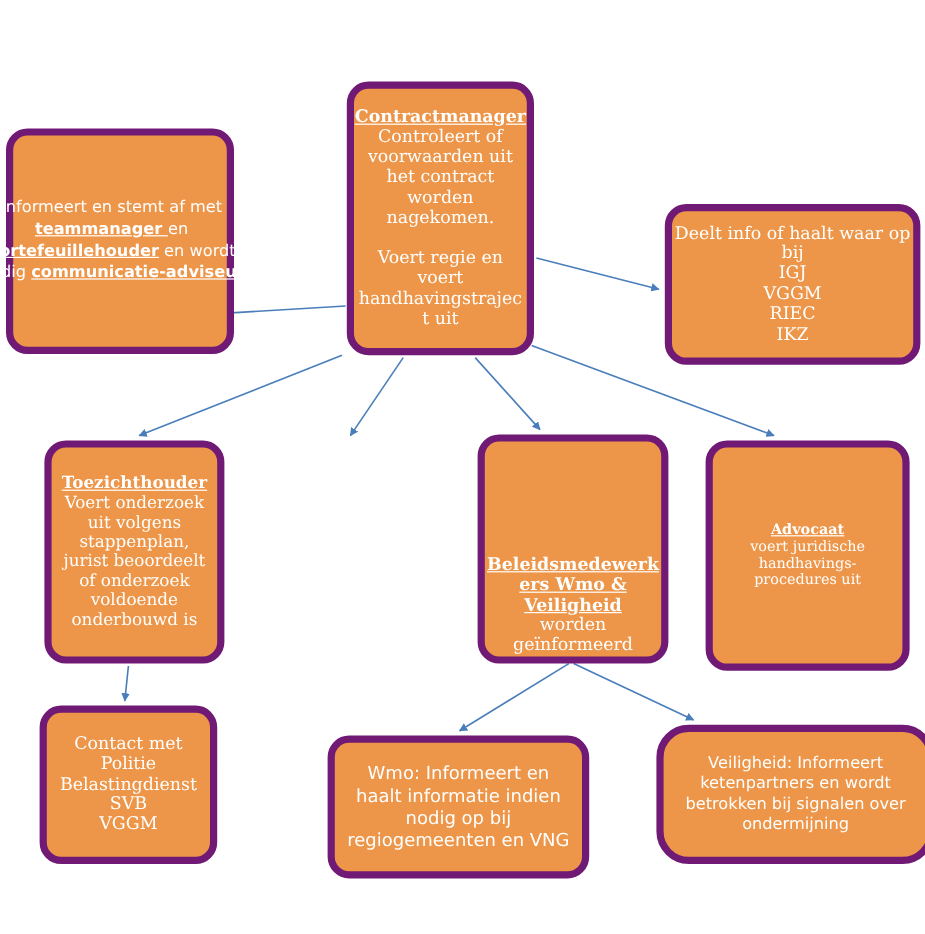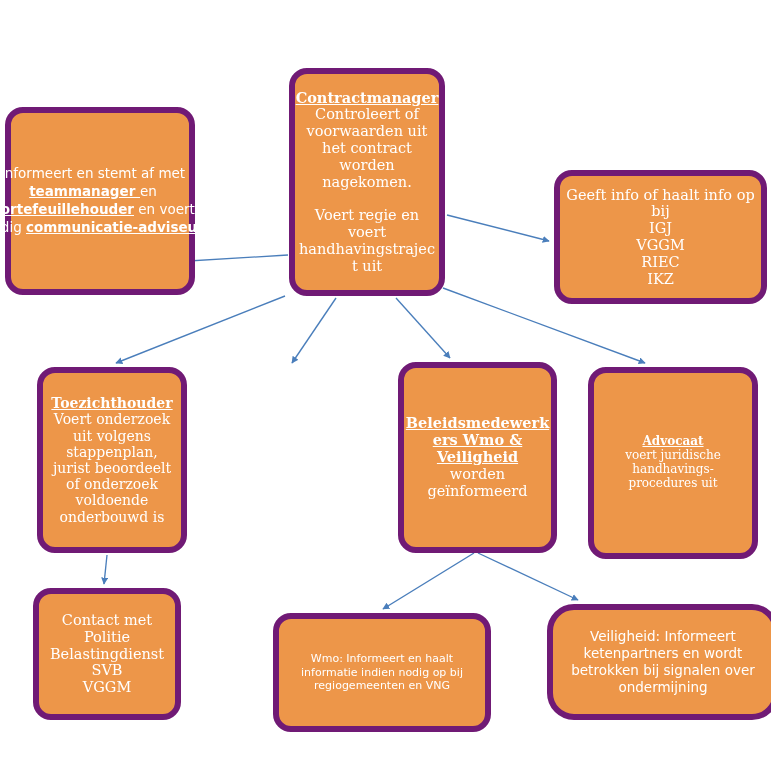--- a/index.html
+++ b/index.html
@@ -71,33 +71,33 @@
     line-height: 1.32;
     width: 218px;
     margin-left: -14px;
     white-space: nowrap;
   }
   #n-contractmanager { left: 289px; top: 68px;  width: 156px; height: 228px; }
   #n-contractmanager .txt { padding: 0 4px; }
   #n-deelt       { left: 554px; top: 170px; width: 213px; height: 134px; }
   #n-toezicht    { left: 37px;  top: 367px; width: 150px; height: 186px; }
   #n-jurist      { left: 214px; top: 367px; width: 156px; height: 186px; }
-  #n-beleid      { left: 398px; top: 362px; width: 159px; height: 191px; }
+  #n-beleid      { left: 398px; top: 362px; width: 159px; height: 191px; align-items: flex-end; }
   #n-advocaat    { left: 588px; top: 367px; width: 170px; height: 192px; }
   #n-contact     { left: 33px;  top: 588px; width: 148px; height: 132px; }
   #n-wmo         { left: 273px; top: 613px; width: 218px; height: 119px; }
   #n-veiligheid  { left: 547px; top: 604px; width: 232px; height: 116px; border-radius: 27px; }
 
   #n-toezicht .txt   { font-size: 14px; padding: 0 3px; }
   #n-jurist .txt     { font-size: 14.5px; padding: 0 6px; }
   #n-beleid .txt     { font-size: 14.5px; padding: 0 4px; }
   #n-advocaat .txt   { font-size: 12px; padding: 0 12px; }
   #n-deelt .txt      { font-size: 14.5px; }
   #n-contact .txt    { font-size: 14.5px; }
-  #n-wmo .txt        { font-size: 11px; padding: 0 6px; }
+  #n-wmo .txt        { font-size: 15px; padding: 0 6px; }
   #n-veiligheid .txt { font-size: 13.5px; padding: 0 6px; }
 </style>
 </head>
 <body>
 
 <div id="canvas">
 
   <svg id="arrow-layer" viewBox="0 0 771 778" width="771" height="778" xmlns="http://www.w3.org/2000/svg">
     <defs>
       <marker id="ah" viewBox="0 0 10 10" refX="9" refY="5" markerWidth="5.2" markerHeight="5.2" orient="auto-start-reverse">
@@ -114,37 +114,37 @@
       <line x1="107" y1="555" x2="104" y2="584"></line>
       <line x1="474" y1="553" x2="383" y2="609"></line>
       <line x1="478" y1="553" x2="578" y2="600"></line>
     </g>
   </svg>
 
   <div class="node sans" id="n-informeert">
     <span class="txt">
       <span>Informeert en stemt af met</span><br>
       <span class="ttl">teammanager </span><span>en</span><br>
-      <span class="ttl">portefeuillehouder</span><span> en voert</span><br>
+      <span class="ttl">portefeuillehouder</span><span> en wordt</span><br>
       <span>nodig </span><span class="ttl">communicatie-adviseur</span>
     </span>
   </div>
 
   <div class="node serif" id="n-contractmanager">
     <span class="txt">
       <span class="ttl">Contractmanager</span><br>
       <span>Controleert of voorwaarden uit het contract worden nagekomen.</span>
       <br><br>
       <span>Voert regie en voert handhavingstrajec t uit</span>
     </span>
   </div>
 
   <div class="node serif" id="n-deelt">
     <span class="txt">
-      <span>Geeft info of haalt info op bij</span><br>
+      <span>Deelt info of haalt waar op bij</span><br>
       <span>IGJ</span><br>
       <span>VGGM</span><br>
       <span>RIEC</span><br>
       <span>IKZ</span>
     </span>
   </div>
 
   <div class="node serif" id="n-toezicht">
     <span class="txt">
       <span class="ttl">Toezichthouder</span><br>

